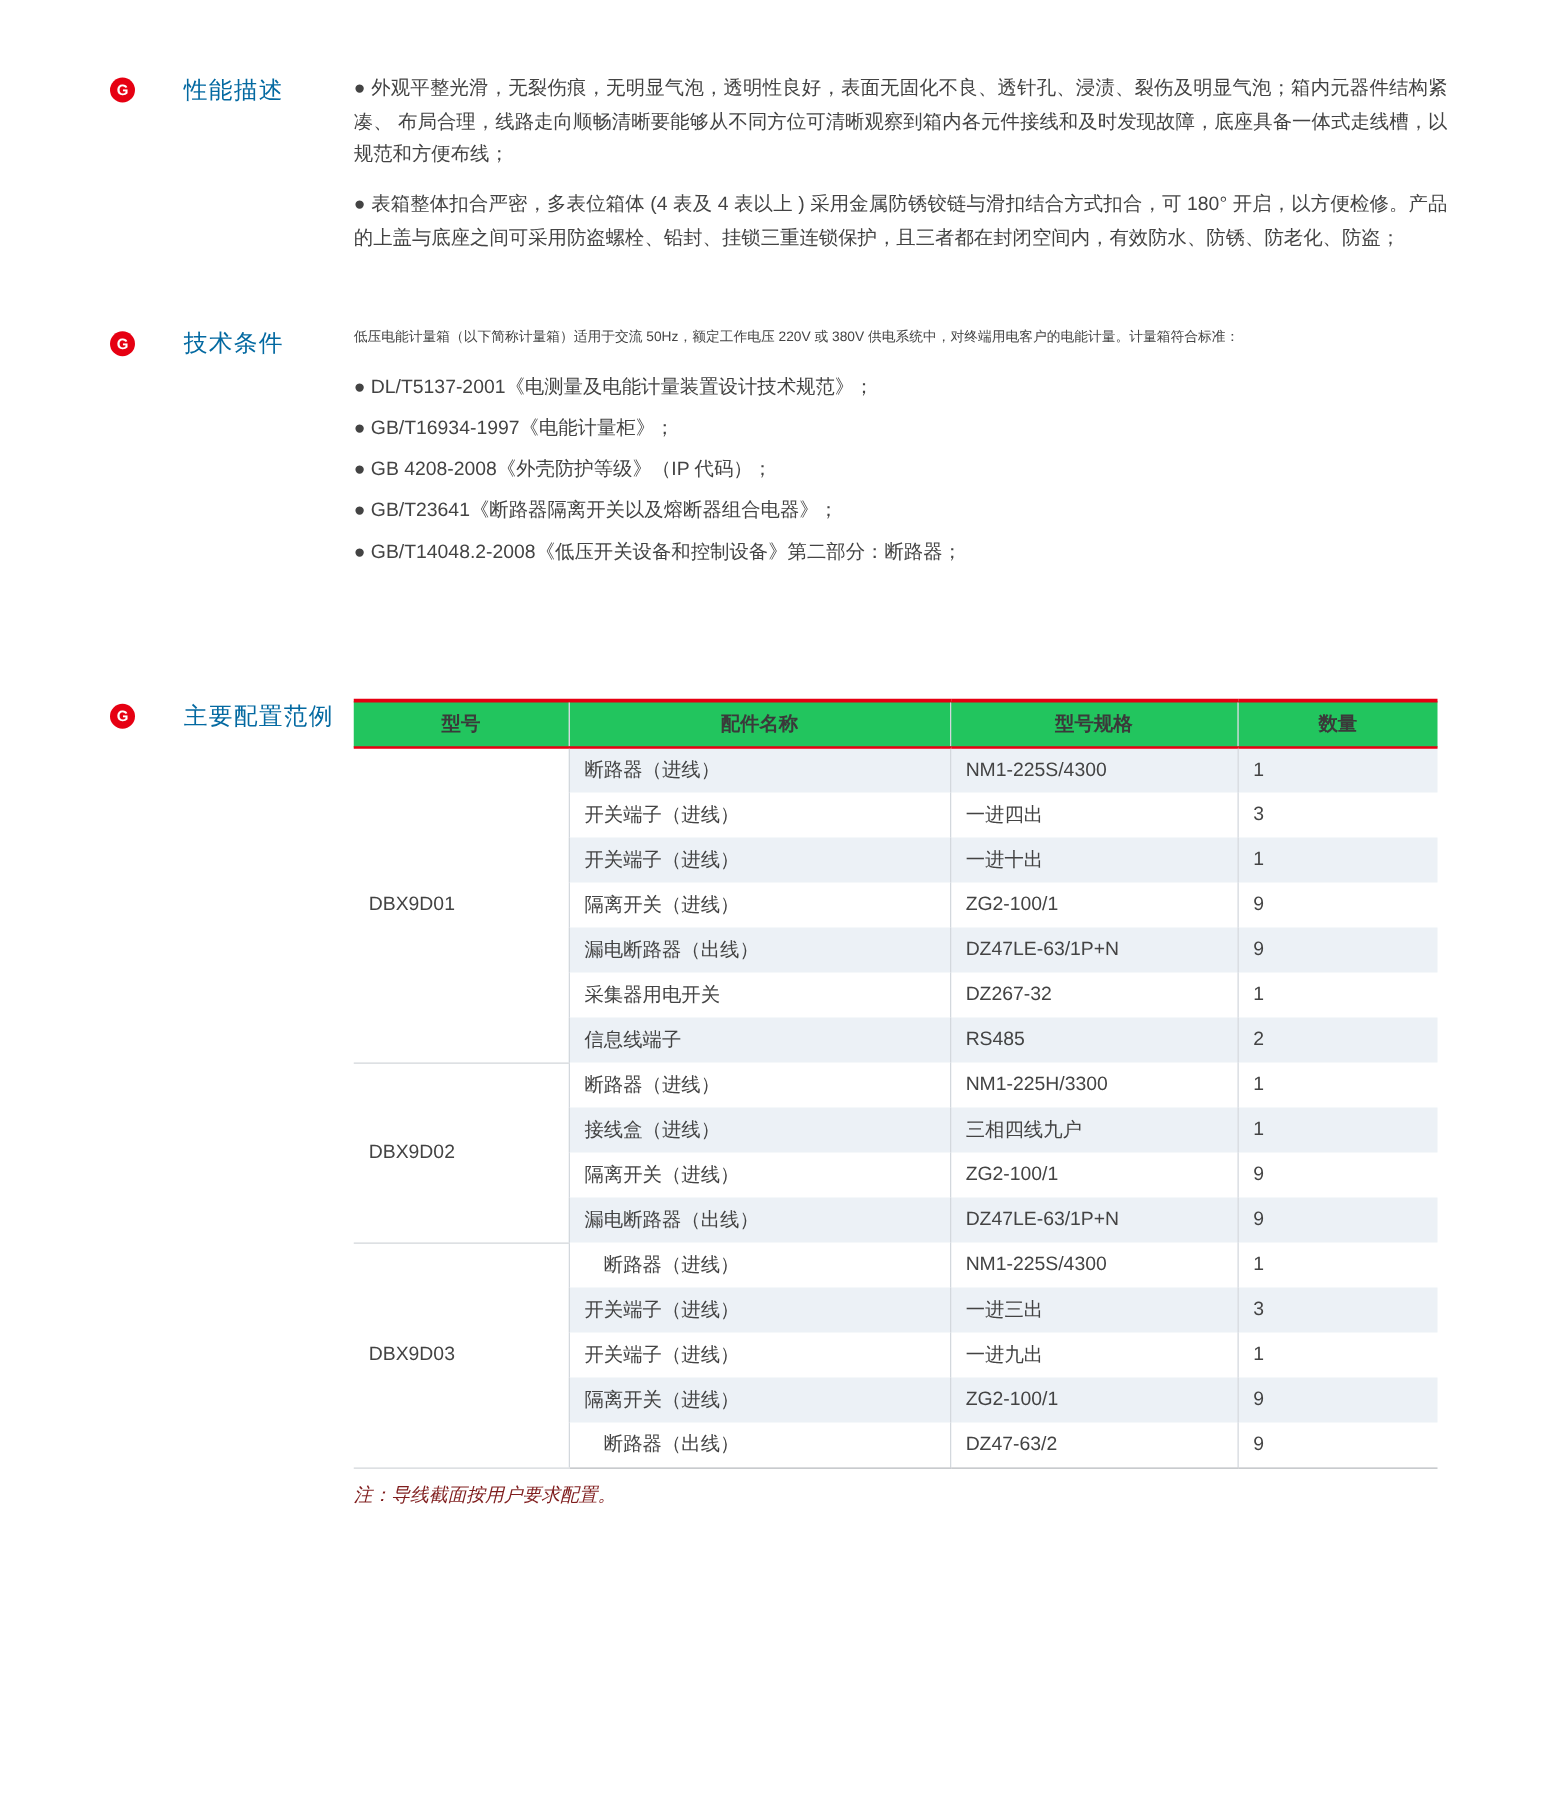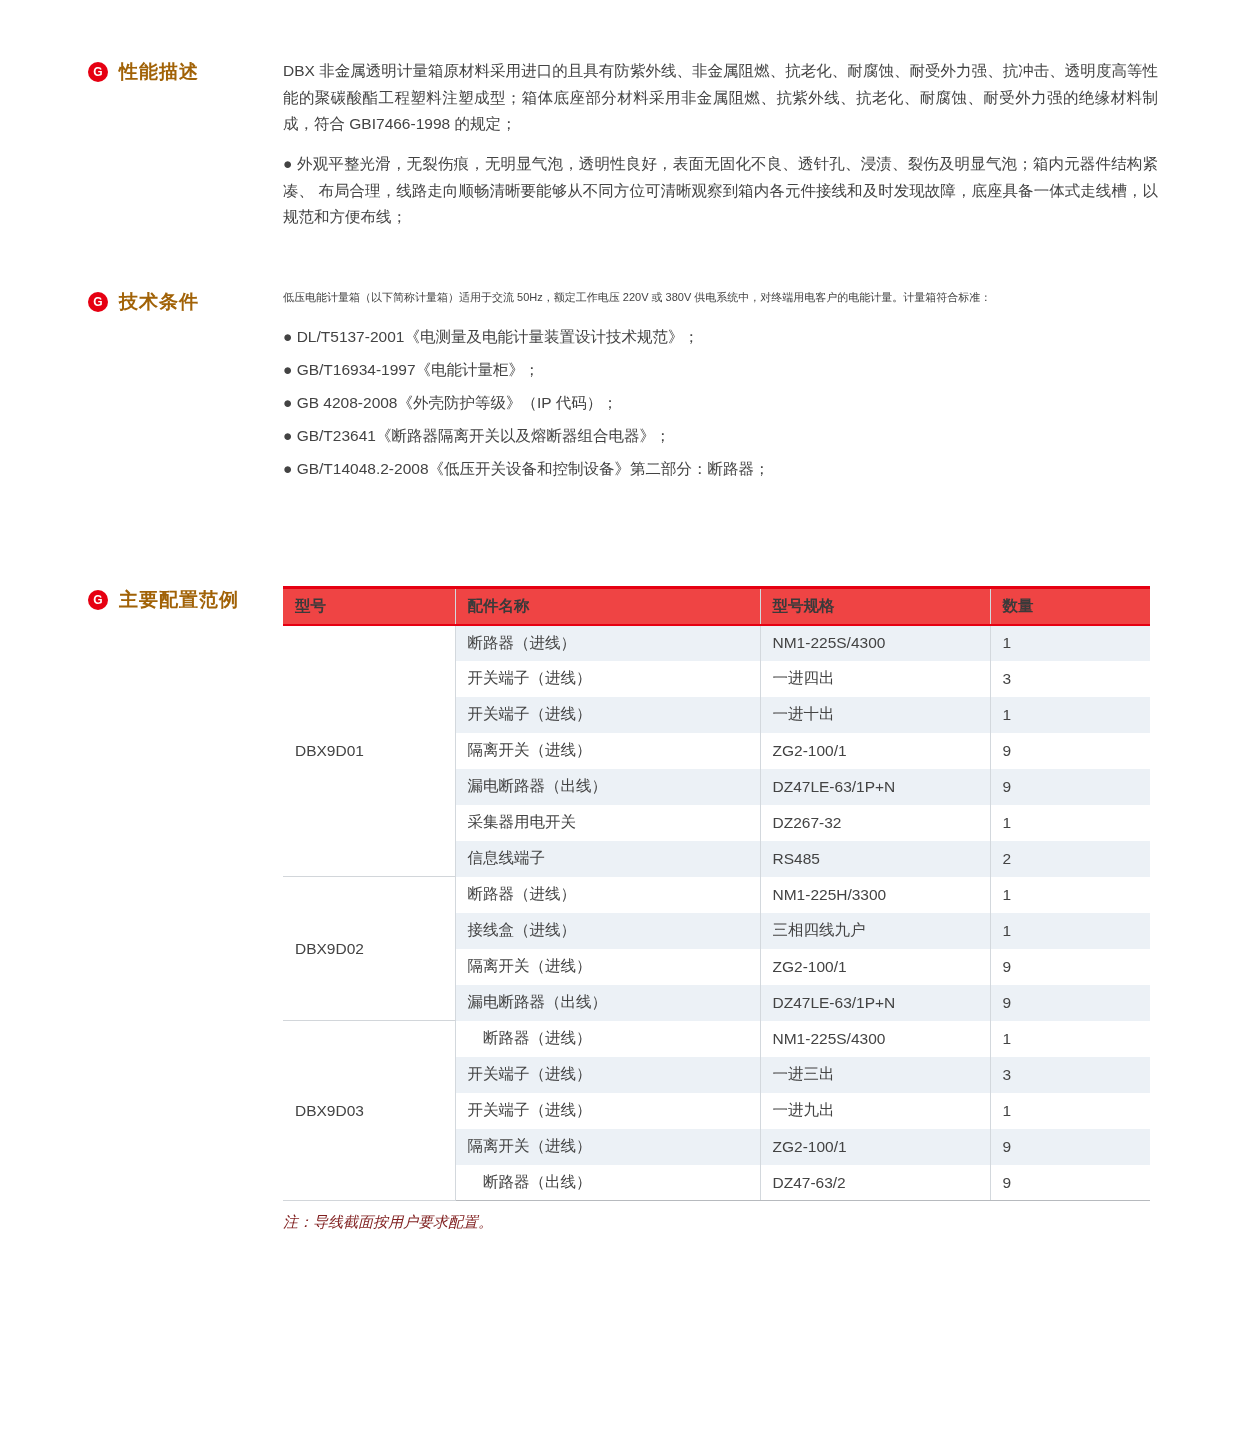--- a/index.html
+++ b/index.html
@@ -28,25 +28,26 @@
     border-radius: 50%;
     background: #e60012;
     color: #ffffff;
     font-weight: bold;
     font-size: 12px;
     line-height: 20px;
     text-align: center;
     flex: 0 0 20px;
   }
   .sec-title {
-    color: #a16207;
+    color: #0369a1;
     font-size: 19px;
-    font-weight: bold;
+    font-weight: normal;
     letter-spacing: 1px;
     white-space: nowrap;
+    margin-left: 28px;
   }
   .section-body { width: 875px; flex: 0 0 875px; }
   .para {
     font-size: 15.5px;
     line-height: 1.72;
     text-align: justify;
     margin-bottom: 13px;
     color: #434343;
   }
   .sec-performance { margin-bottom: 44px; }
@@ -73,23 +74,23 @@
   col.c-model { width: 172px; }
   col.c-name  { width: 305px; }
   col.c-spec  { width: 230px; }
   col.c-qty   { width: 160px; }
   table.cfg th {
     border-top: 3px solid #e60012;
     border-bottom: 2px solid #e60012;
     font-size: 15.5px;
     font-weight: 700;
     color: #3a3a3a;
-    text-align: left;
+    text-align: center;
     padding: 7px 12px 7px 12px;
-    background: #ef4444;
+    background: #22c55e;
   }
   table.cfg td {
     font-size: 15.5px;
     color: #434343;
     padding: 4px 12px;
     height: 36px;
     vertical-align: middle;
   }
   table.cfg .vline { border-left: 1px solid #d3d8dd; }
   tr.shade td { background: #ecf1f6; }
@@ -111,22 +112,22 @@
 <body>
 
 <div class="page">
 
   <div class="section sec-performance">
     <div class="section-label">
       <span class="sec-icon">G</span>
       <span class="sec-title">性能描述</span>
     </div>
     <div class="section-body">
-      <p class="para">DBX 非金属透明计量箱原材料采用进口的且具有防紫外线、非金属阻燃、抗老化、耐腐蚀、耐受外力强、抗冲击、透明度高等性能的聚碳酸酯工程塑料注塑成型；箱体底座部分材料采用非金属阻燃、抗紫外线、抗老化、耐腐蚀、耐受外力强的绝缘材料制成，符合 GBI7466-1998 的规定；</p>
       <p class="para">● 外观平整光滑，无裂伤痕，无明显气泡，透明性良好，表面无固化不良、透针孔、浸渍、裂伤及明显气泡；箱内元器件结构紧凑、 布局合理，线路走向顺畅清晰要能够从不同方位可清晰观察到箱内各元件接线和及时发现故障，底座具备一体式走线槽，以规范和方便布线；</p>
+      <p class="para">● 表箱整体扣合严密，多表位箱体 (4 表及 4 表以上 ) 采用金属防锈铰链与滑扣结合方式扣合，可 180° 开启，以方便检修。产品的上盖与底座之间可采用防盗螺栓、铅封、挂锁三重连锁保护，且三者都在封闭空间内，有效防水、防锈、防老化、防盗；</p>
     </div>
   </div>
 
   <div class="section sec-technical">
     <div class="section-label">
       <span class="sec-icon">G</span>
       <span class="sec-title">技术条件</span>
     </div>
     <div class="section-body">
       <p class="tech-intro">低压电能计量箱（以下简称计量箱）适用于交流 50Hz，额定工作电压 220V 或 380V 供电系统中，对终端用电客户的电能计量。计量箱符合标准：</p>

